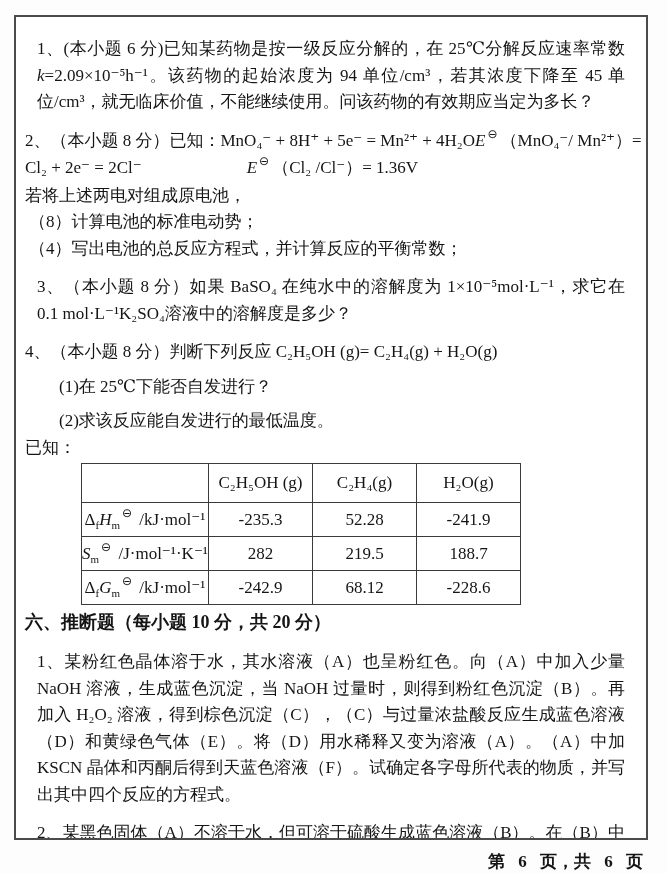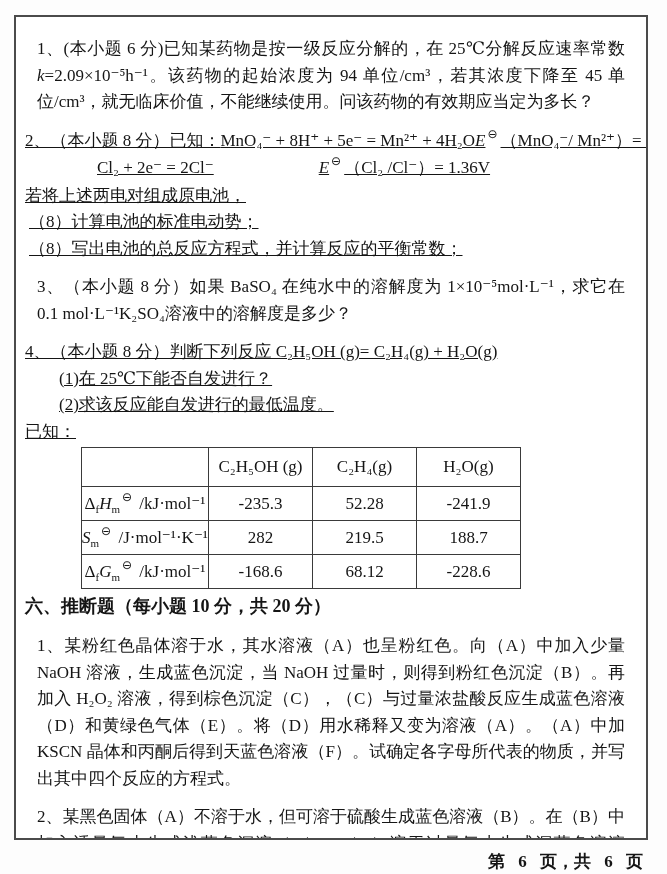--- a/index.html
+++ b/index.html
@@ -28,26 +28,25 @@
   .para {
     font-size: 17px;
     line-height: 26.5px;
     text-align: justify;
     margin: 12px;
   }
   .line {
     font-size: 17px;
     line-height: 26.5px;
     white-space: nowrap;
-    text-decoration: underline;
   }
   .flex-line { display: flex; align-items: baseline; }
   .indent-sm { padding-left: 4px; }
-  .indent-lg { padding-left: 34px; }
-  .eq2-indent { margin-left: 72px; }
+  .indent-lg { padding-left: 34px; margin-top: 8px; }
+  .eq2-indent { }
   .e-part-right { margin-left: auto; }
   .e-part-mid { margin-left: 105px; }
   .e-sym { font-style: italic; }
   .std {
     display: inline-block;
     font-size: 12px;
     transform: translateY(-8px);
     font-family: "DejaVu Sans", sans-serif;
     margin: 0 3px 0 2px;
   }
@@ -93,21 +92,21 @@
     <span class="e-part-right"><span class="e-sym">E</span><span class="std">⊖</span><span>（MnO₄⁻/ Mn²⁺）= 1.51V</span></span>
   </div>
 
   <div class="line flex-line">
     <span class="eq2-indent">Cl₂ + 2e⁻ = 2Cl⁻</span>
     <span class="e-part-mid"><span class="e-sym">E</span><span class="std">⊖</span><span>（Cl₂ /Cl⁻）= 1.36V</span></span>
   </div>
 
   <div class="line">若将上述两电对组成原电池，</div>
   <div class="line indent-sm">（8）计算电池的标准电动势；</div>
-  <div class="line indent-sm">（8）写出电池的总反应方程式，并计算反应的平衡常数；</div>
+  <div class="line indent-sm">（4）写出电池的总反应方程式，并计算反应的平衡常数；</div>
 
   <p class="para">3、（本小题 8 分）如果 BaSO₄ 在纯水中的溶解度为 1×10⁻⁵mol·L⁻¹，求它在 0.1 mol·L⁻¹K₂SO₄溶液中的溶解度是多少？</p>
 
   <div class="line">4、（本小题 8 分）判断下列反应 C₂H₅OH (g)= C₂H₄(g) + H₂O(g)</div>
   <div class="line indent-lg">(1)在 25℃下能否自发进行？</div>
   <div class="line indent-lg">(2)求该反应能自发进行的最低温度。</div>
   <div class="line">已知：</div>
 
   <table class="ktable">
     <tbody>
@@ -124,21 +123,21 @@
       <td class="c-val">-241.9</td>
     </tr>
     <tr class="datarow">
       <td class="c-lbl"><span></span><span class="sb"></span><span class="it">S</span><span class="sb">m</span><span class="std">⊖</span><span> /J·mol⁻¹·K⁻¹</span></td>
       <td class="c-val">282</td>
       <td class="c-val">219.5</td>
       <td class="c-val">188.7</td>
     </tr>
     <tr class="datarow">
       <td class="c-lbl"><span>Δ</span><span class="sb">f</span><span class="it">G</span><span class="sb">m</span><span class="std">⊖</span><span> /kJ·mol⁻¹</span></td>
-      <td class="c-val">-168.6</td>
+      <td class="c-val">-242.9</td>
       <td class="c-val">68.12</td>
       <td class="c-val">-228.6</td>
     </tr>
   </tbody>
     </table>
 
   <div class="sec-title sec6-title">六、推断题（每小题 10 分，共 20 分）</div>
 
   <p class="para">1、某粉红色晶体溶于水，其水溶液（A）也呈粉红色。向（A）中加入少量 NaOH 溶液，生成蓝色沉淀，当 NaOH 过量时，则得到粉红色沉淀（B）。再加入 H₂O₂ 溶液，得到棕色沉淀（C），（C）与过量浓盐酸反应生成蓝色溶液（D）和黄绿色气体（E）。将（D）用水稀释又变为溶液（A）。（A）中加 KSCN 晶体和丙酮后得到天蓝色溶液（F）。试确定各字母所代表的物质，并写出其中四个反应的方程式。</p>
 

